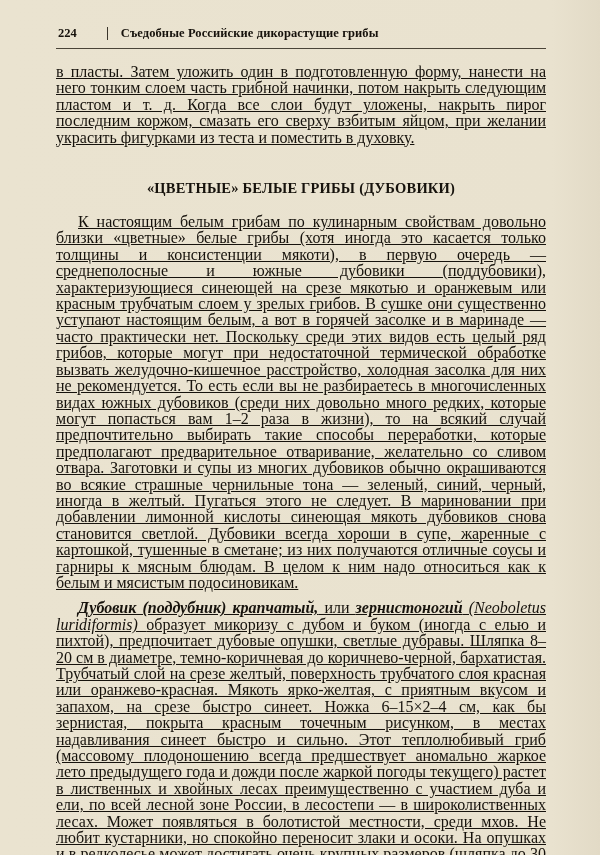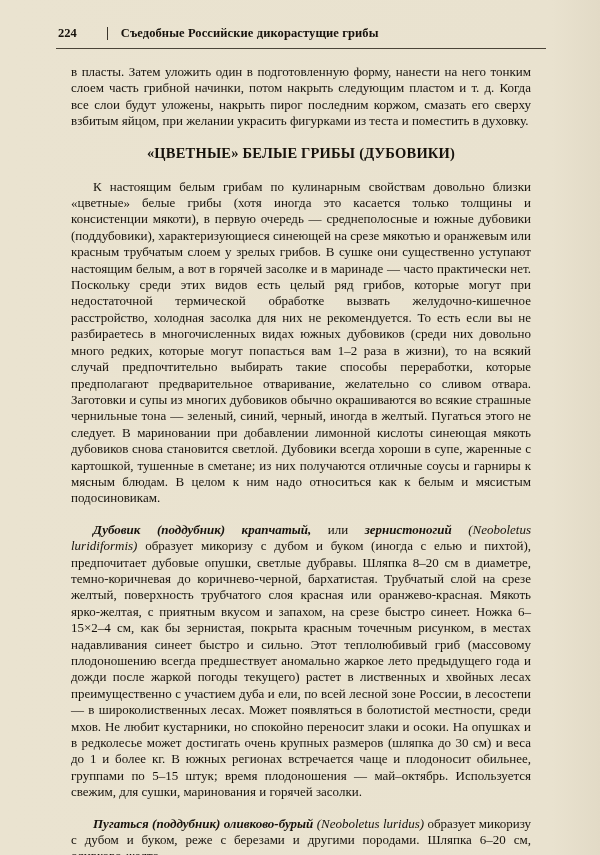--- a/index.html
+++ b/index.html
@@ -31,33 +31,34 @@
     background: #3a352b;
     margin-right: 13px;
   }
   .running-title { letter-spacing: 0.1px; }
   .header-rule {
     border: 0;
     border-top: 1.3px solid #4a4438;
     margin: 0 0 15px 0;
   }
   p {
-    margin: 15px;
+    margin: 0;
     text-align: justify;
-    font-size: 13px;
+    font-size: 16px;
     line-height: 16.4px;
     text-indent: 22px;
+    text-decoration: underline;
   }
   p.no-indent { text-indent: 0; }
   p.recipe { font-style: italic; }
   h2.section-heading {
     text-align: center;
     font-size: 14.5px;
     font-weight: bold;
-    margin: 5px 0 17px 0;
+    margin: 34px 0 17px 0;
     letter-spacing: 0.2px;
     text-indent: 0;
   }
   .species { margin-top: 9px; }
   .species-name { font-weight: bold; font-style: italic; }
   .latin-name { font-style: italic; }
 </style>
 </head>
 <body>
 

